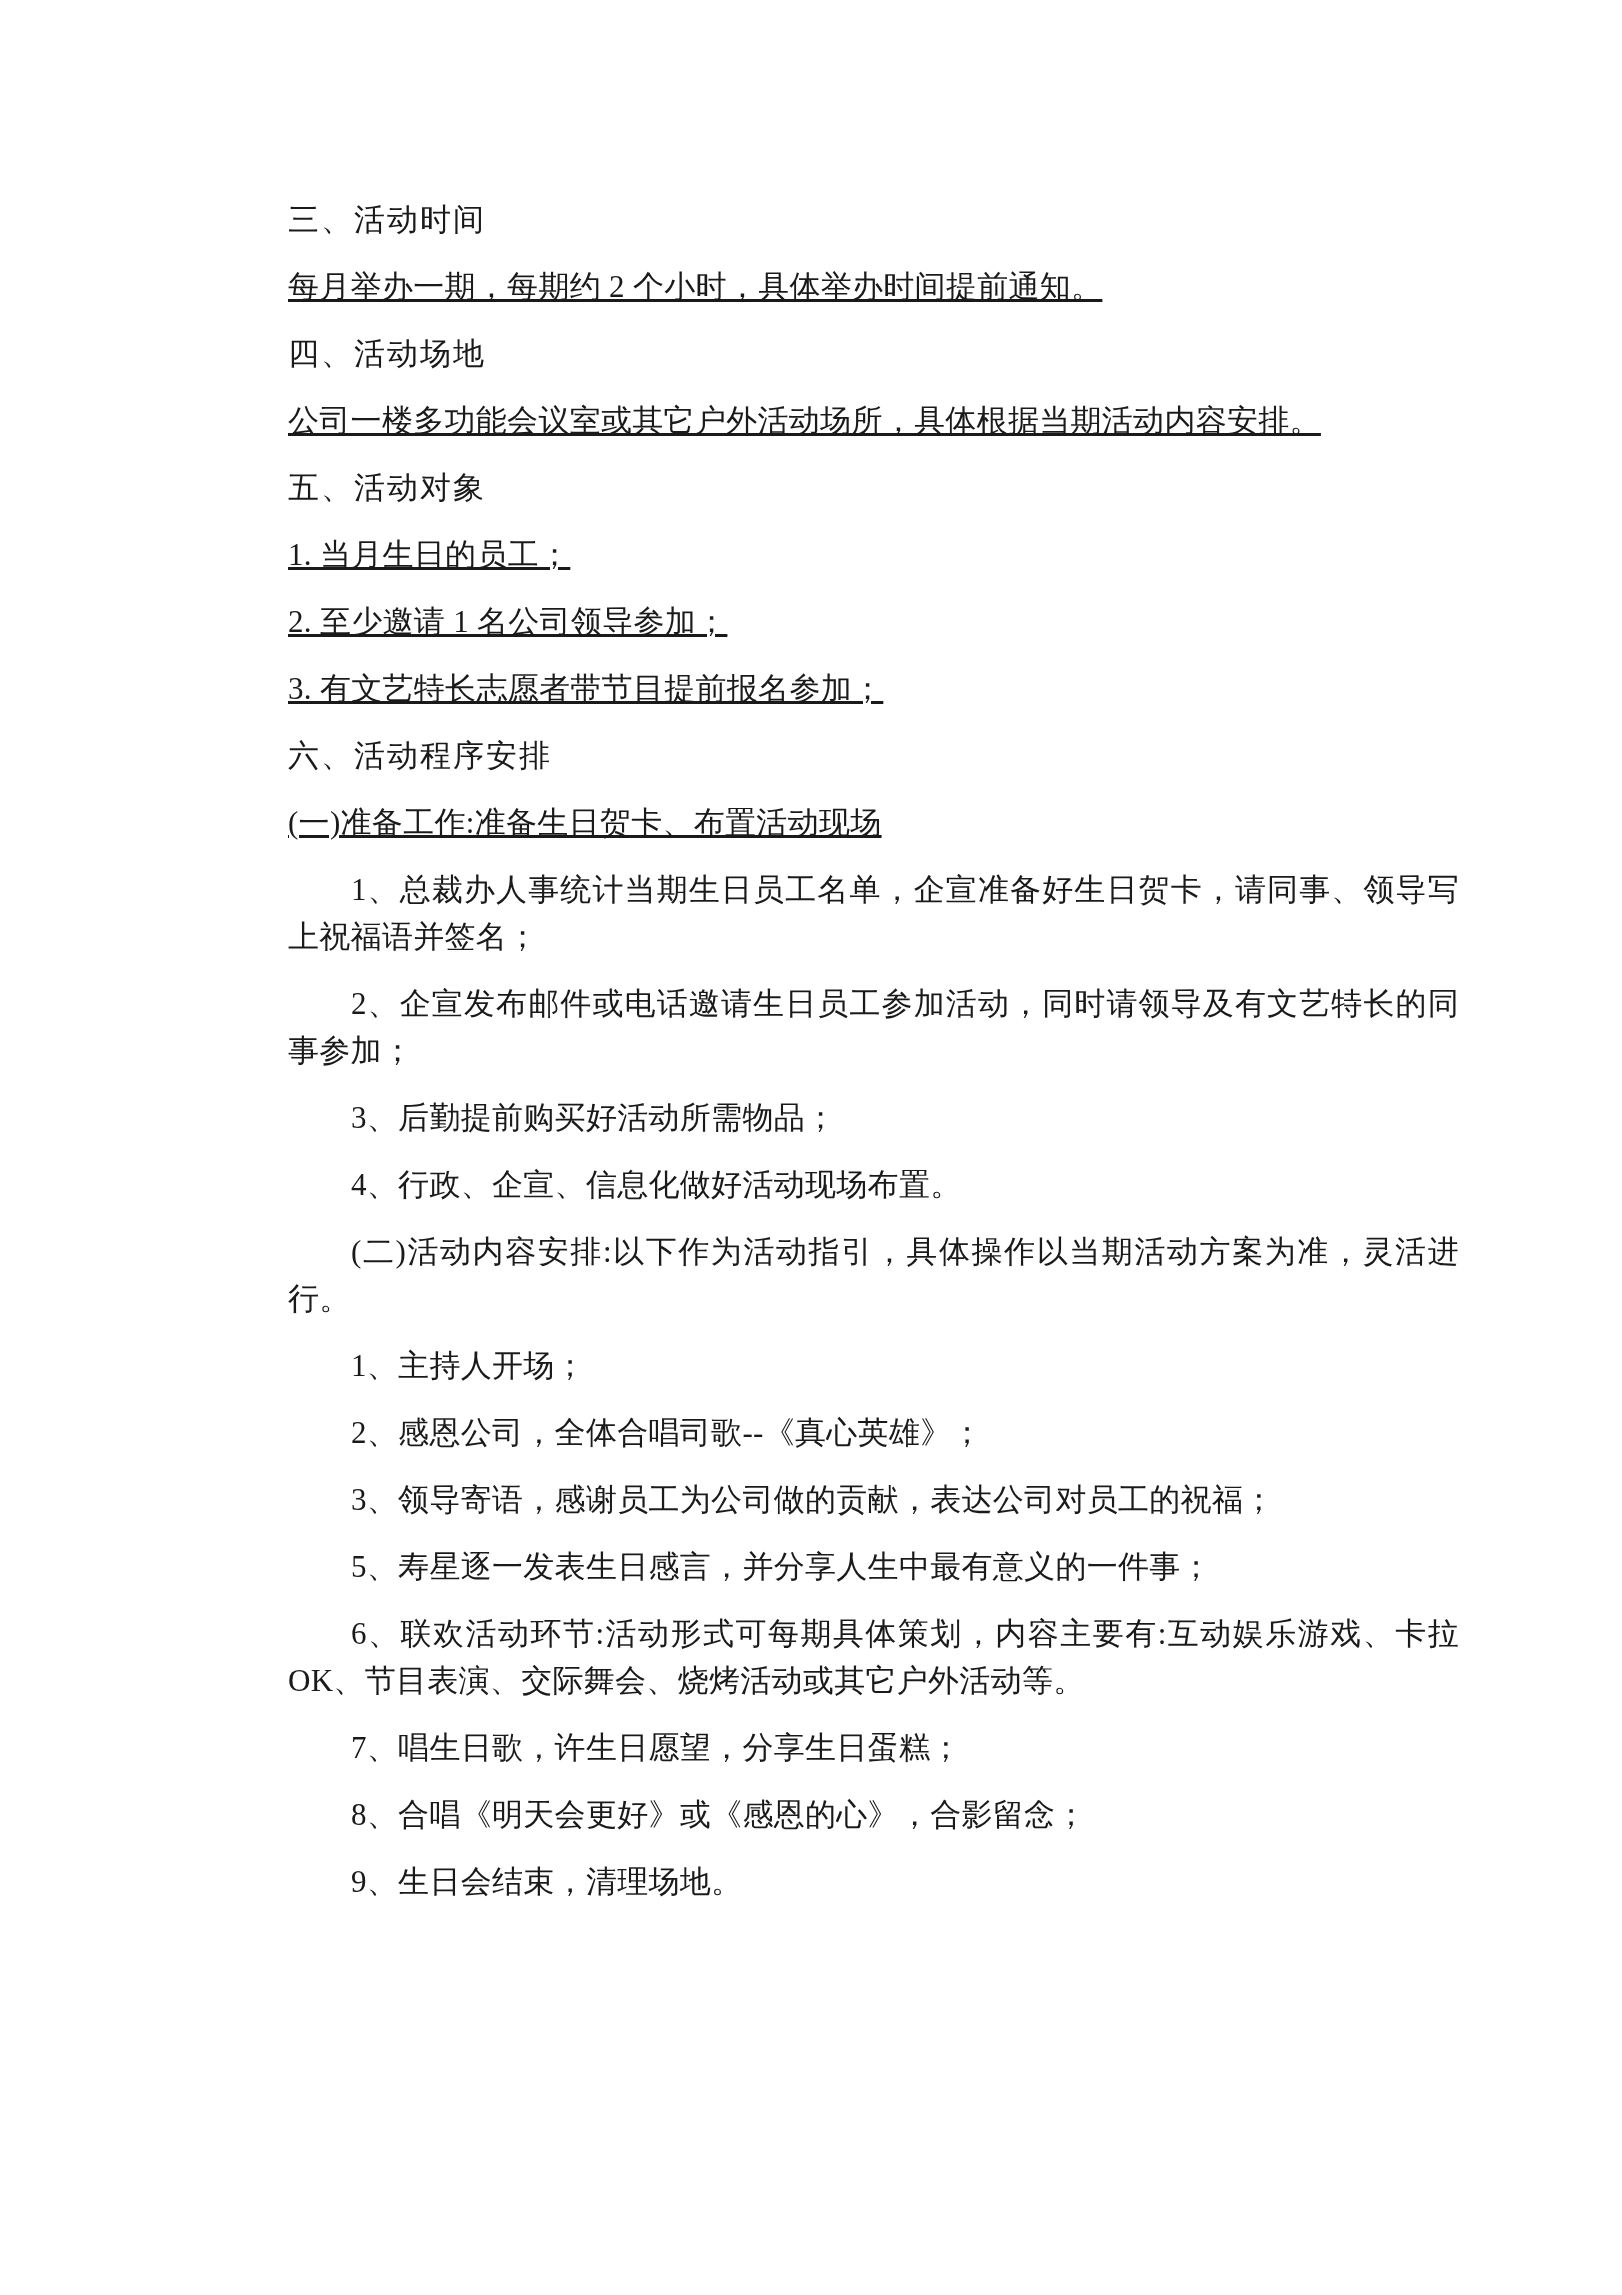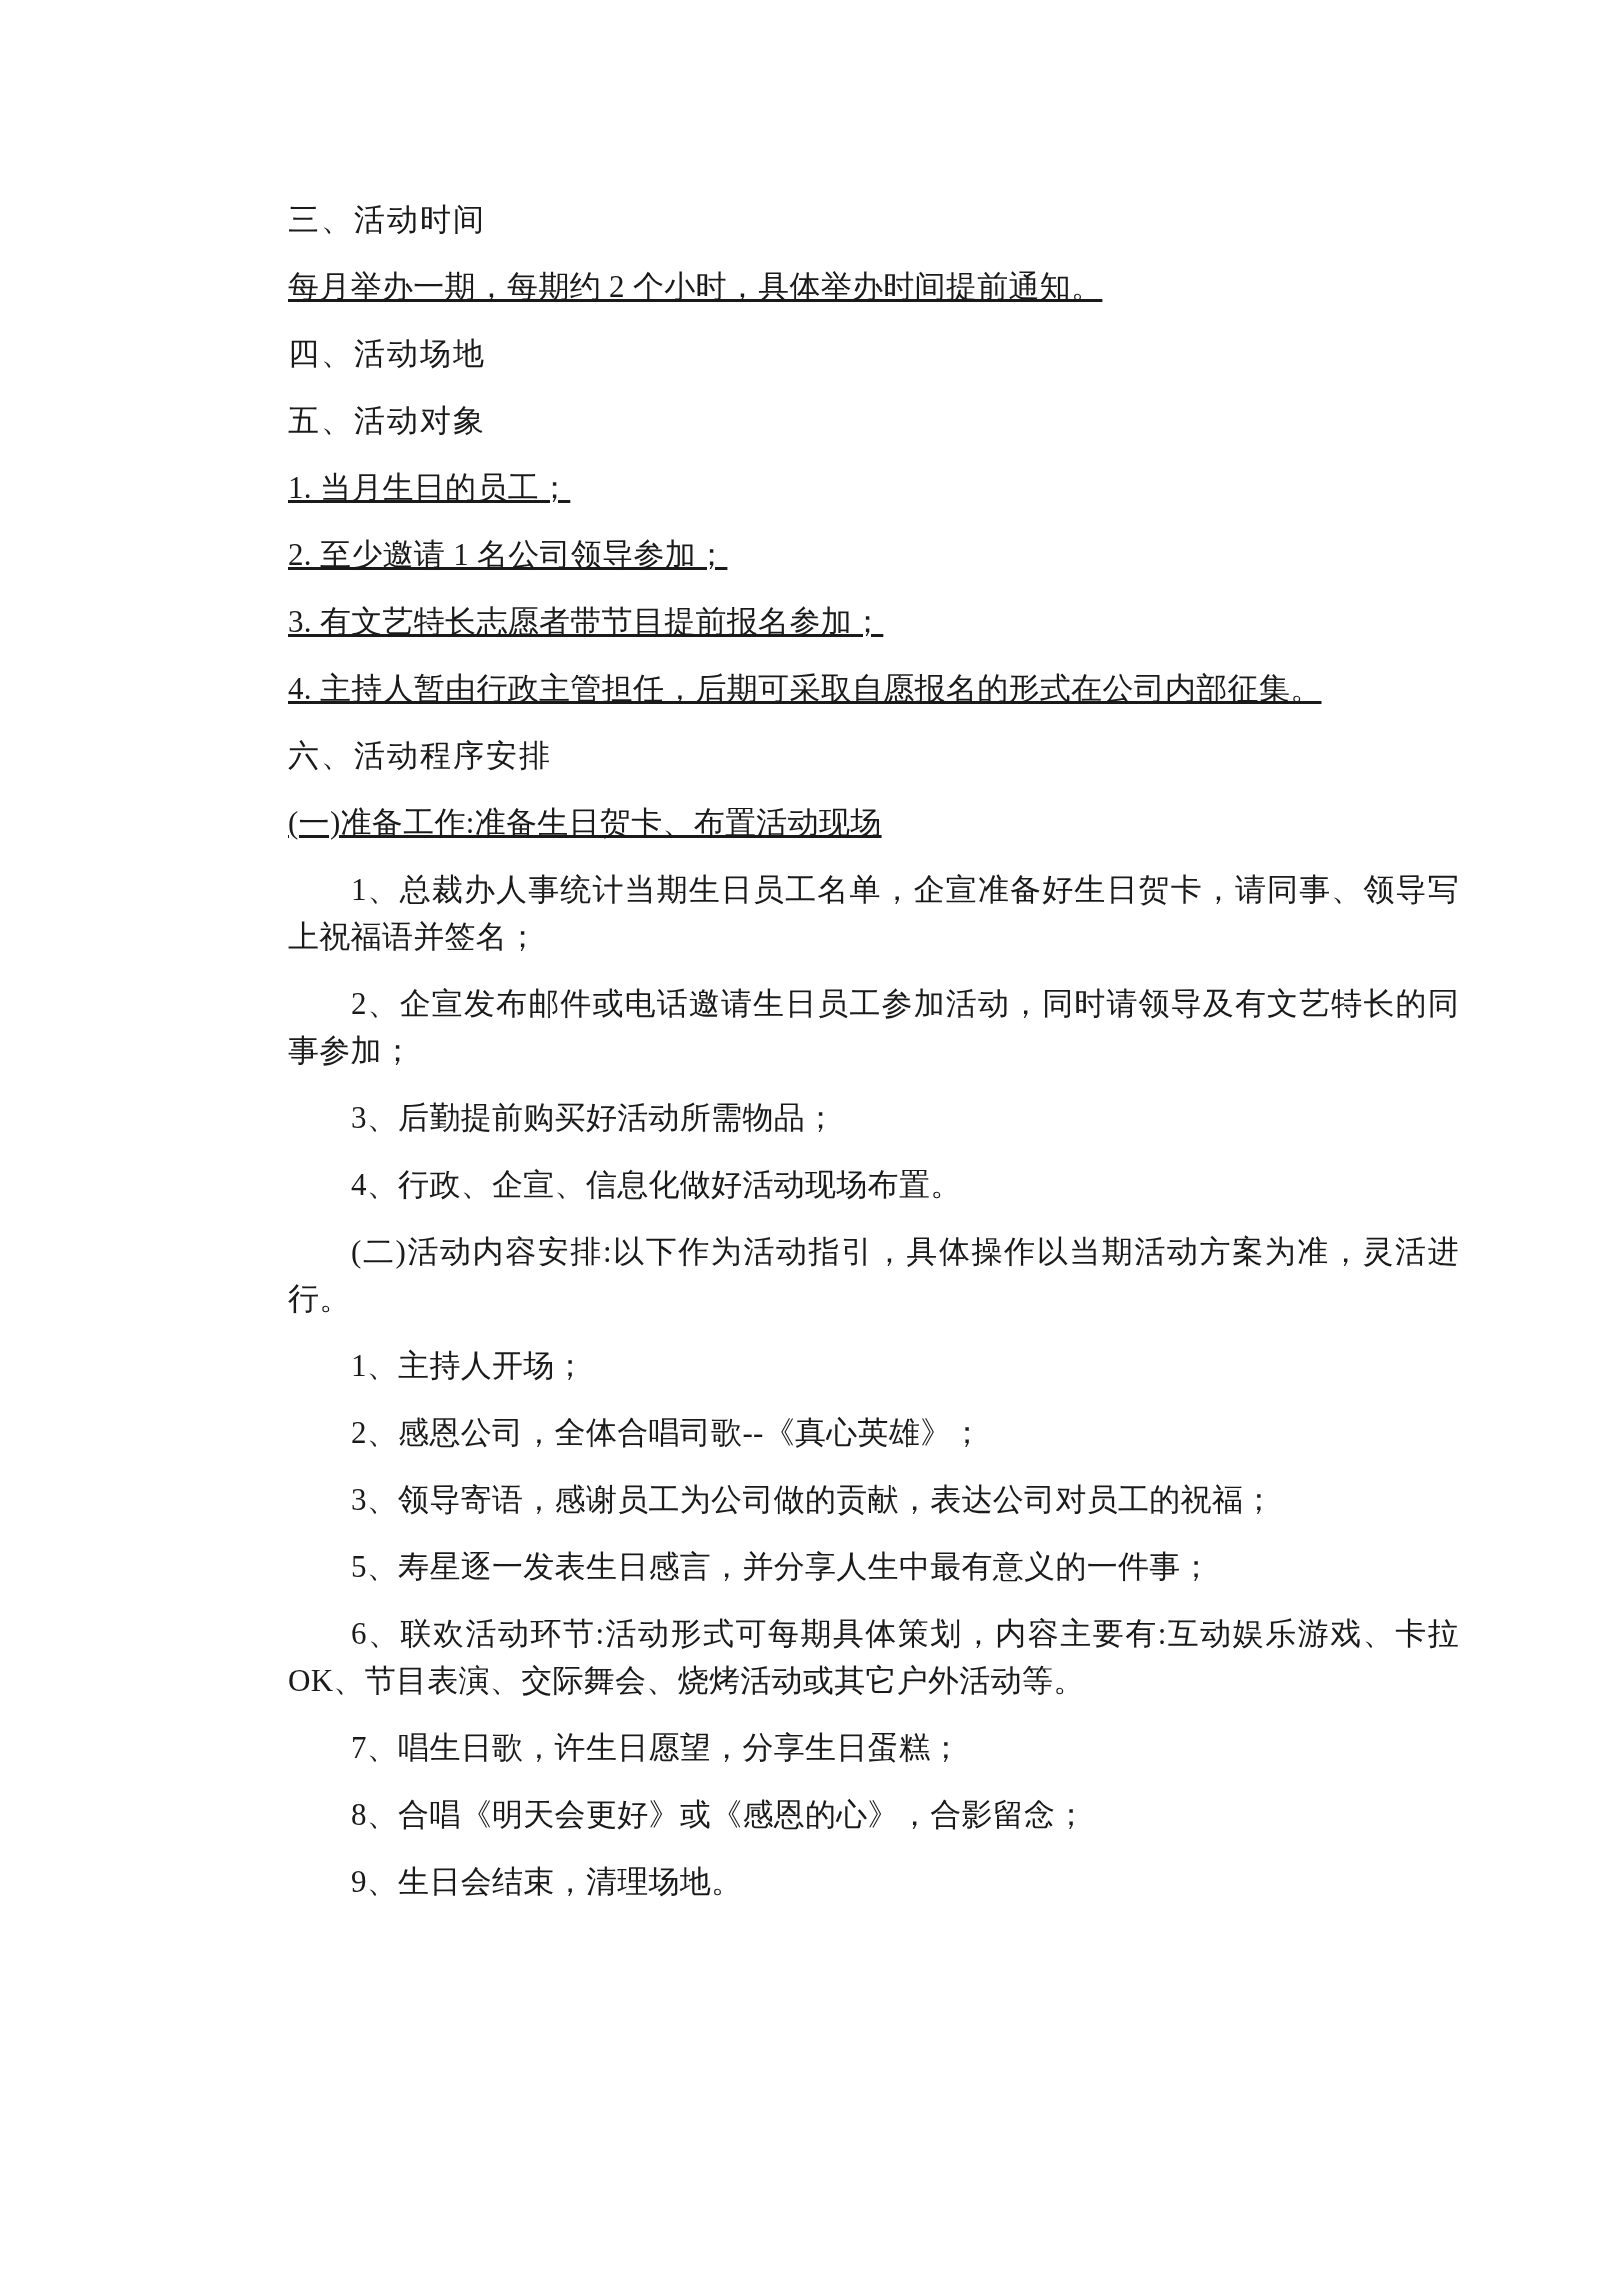--- a/index.html
+++ b/index.html
@@ -48,26 +48,26 @@
 </head>
 <body>
 
 <div class="page">
   <div class="doc-body">
 
     <p class="para heading">三、活动时间</p>
     <p class="para noindent">每月举办一期，每期约 2 个小时，具体举办时间提前通知。</p>
 
     <p class="para heading">四、活动场地</p>
+    <p class="para noindent">公司一楼多功能会议室或其它户外活动场所，具体根据当期活动内容安排。</p>
 
     <p class="para heading">五、活动对象</p>
     <p class="para noindent">1. 当月生日的员工；</p>
     <p class="para noindent">2. 至少邀请 1 名公司领导参加；</p>
     <p class="para noindent">3. 有文艺特长志愿者带节目提前报名参加；</p>
-    <p class="para noindent">4. 主持人暂由行政主管担任，后期可采取自愿报名的形式在公司内部征集。</p>
 
     <p class="para heading">六、活动程序安排</p>
     <p class="para noindent">(一)准备工作:准备生日贺卡、布置活动现场</p>
 
     <p class="para indent">1、总裁办人事统计当期生日员工名单，企宣准备好生日贺卡，请同事、领导写上祝福语并签名；</p>
     <p class="para indent">2、企宣发布邮件或电话邀请生日员工参加活动，同时请领导及有文艺特长的同事参加；</p>
     <p class="para indent">3、后勤提前购买好活动所需物品；</p>
     <p class="para indent">4、行政、企宣、信息化做好活动现场布置。</p>
 
     <p class="para indent">(二)活动内容安排:以下作为活动指引，具体操作以当期活动方案为准，灵活进行。</p>

